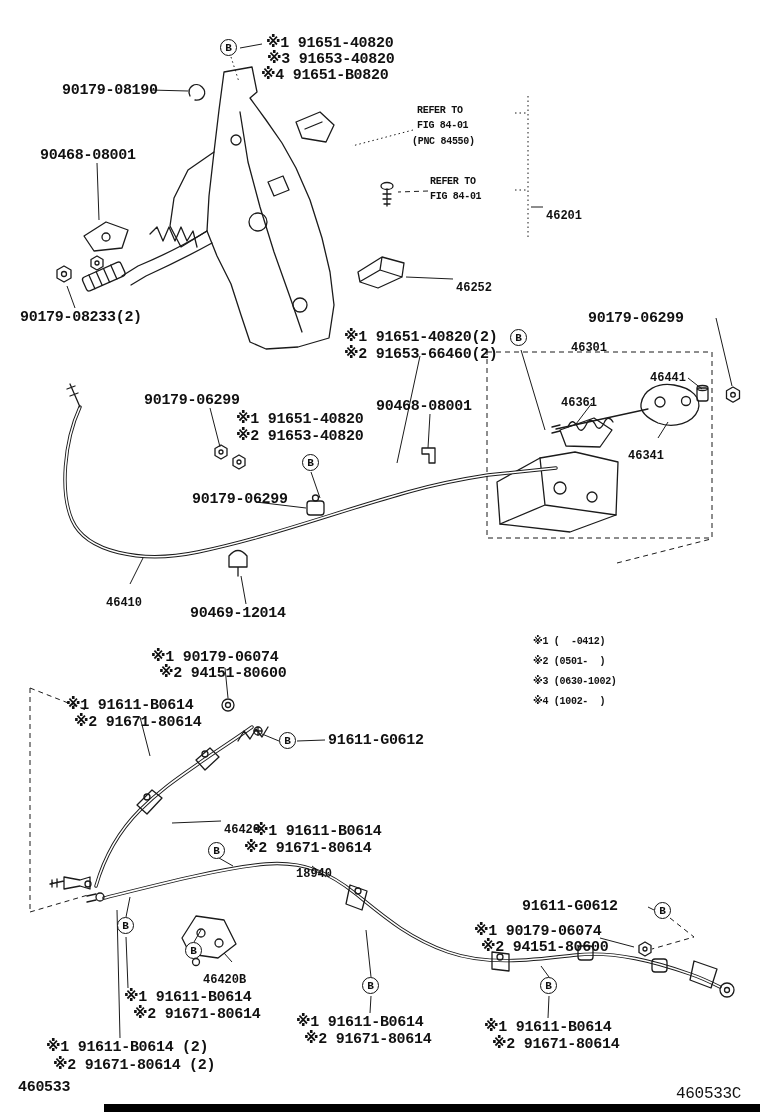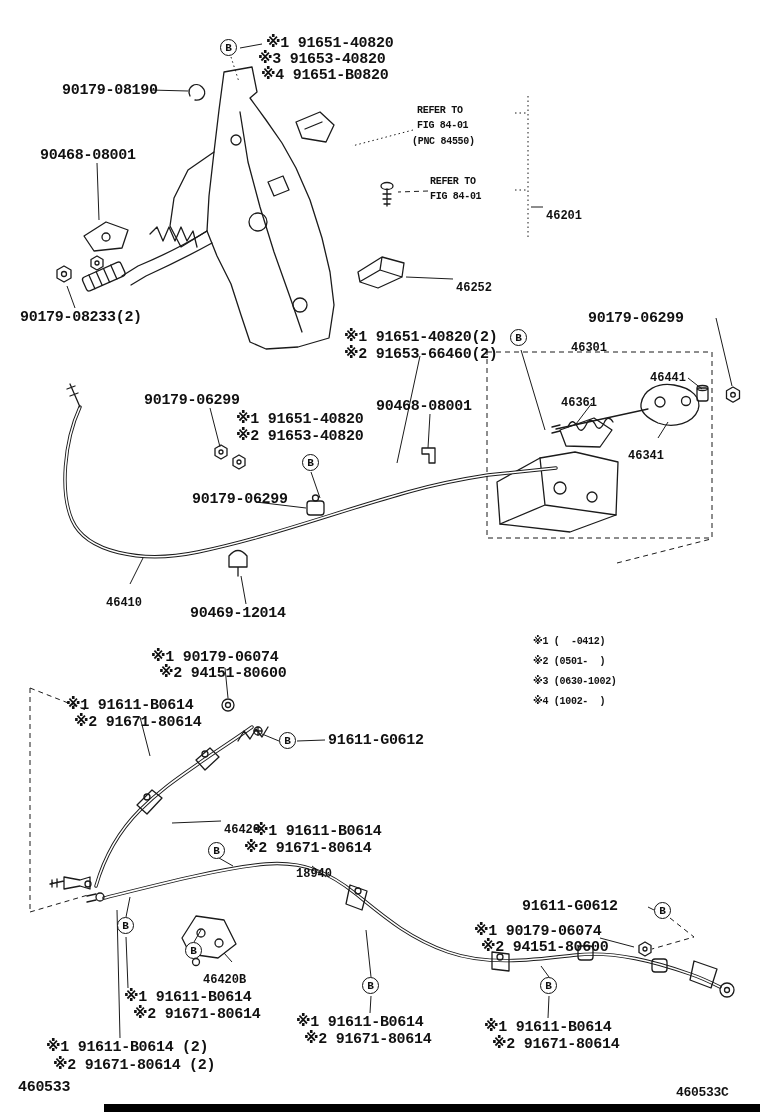--- a/index.html
+++ b/index.html
@@ -2,21 +2,21 @@
 <html><head>
 <meta charset="utf-8">
 <style>
   html,body{margin:0;padding:0;background:#fff;}
   .page{position:relative;width:760px;height:1112px;background:#ffffff;overflow:hidden;
         font-family:"Liberation Mono","DejaVu Sans Mono","DejaVu Sans",monospace;color:#111;}
   svg.art{position:absolute;left:0;top:0;}
   .lbl{position:absolute;font-size:15px;font-weight:700;line-height:1.05;white-space:pre;letter-spacing:-0.3px;text-align:right;}
   .lbl.big{font-size:12px;letter-spacing:0;margin-top:12px;}
   .lbl.md{font-size:10px;}
-  .lbl.sm{font-size:13px;font-weight:700;}
+  .lbl.sm{font-size:16px;font-weight:400;}
   .bmark{position:absolute;width:17px;height:17px;border:1.6px solid #111;border-radius:50%;
          display:flex;align-items:center;justify-content:center;font-size:11px;font-weight:700;background:#fff;box-sizing:border-box;}
   .bottom-bar{position:absolute;left:104px;top:1104px;width:656px;height:8px;background:#000;}
 </style>
 </head>
 <body>
 
 <div class="page">
 
   <svg class="art" width="760" height="1112" viewBox="0 0 760 1112">
@@ -135,21 +135,21 @@
   <div class="bmark" style="left:302px;top:454px">B</div>
   <div class="bmark" style="left:279px;top:732px">B</div>
   <div class="bmark" style="left:208px;top:842px">B</div>
   <div class="bmark" style="left:654px;top:902px">B</div>
   <div class="bmark" style="left:117px;top:917px">B</div>
   <div class="bmark" style="left:185px;top:942px">B</div>
   <div class="bmark" style="left:362px;top:977px">B</div>
   <div class="bmark" style="left:540px;top:977px">B</div>
 
   <div class="lbl" style="left:266px;top:36px">※1 91651-40820</div>
-  <div class="lbl" style="left:258px;top:52px">※3 91653-40820</div>
+  <div class="lbl" style="left:267px;top:52px">※3 91653-40820</div>
   <div class="lbl" style="left:261px;top:68px">※4 91651-B0820</div>
   <div class="lbl" style="left:62px;top:83px">90179-08190</div>
   <div class="lbl" style="left:40px;top:148px">90468-08001</div>
 
   <div class="lbl md" style="left:417px;top:106px">REFER TO</div>
   <div class="lbl md" style="left:417px;top:121px">FIG 84-01</div>
   <div class="lbl md" style="left:412px;top:137px">(PNC 84550)</div>
   <div class="lbl md" style="left:430px;top:177px">REFER TO</div>
   <div class="lbl md" style="left:430px;top:192px">FIG 84-01</div>
 

